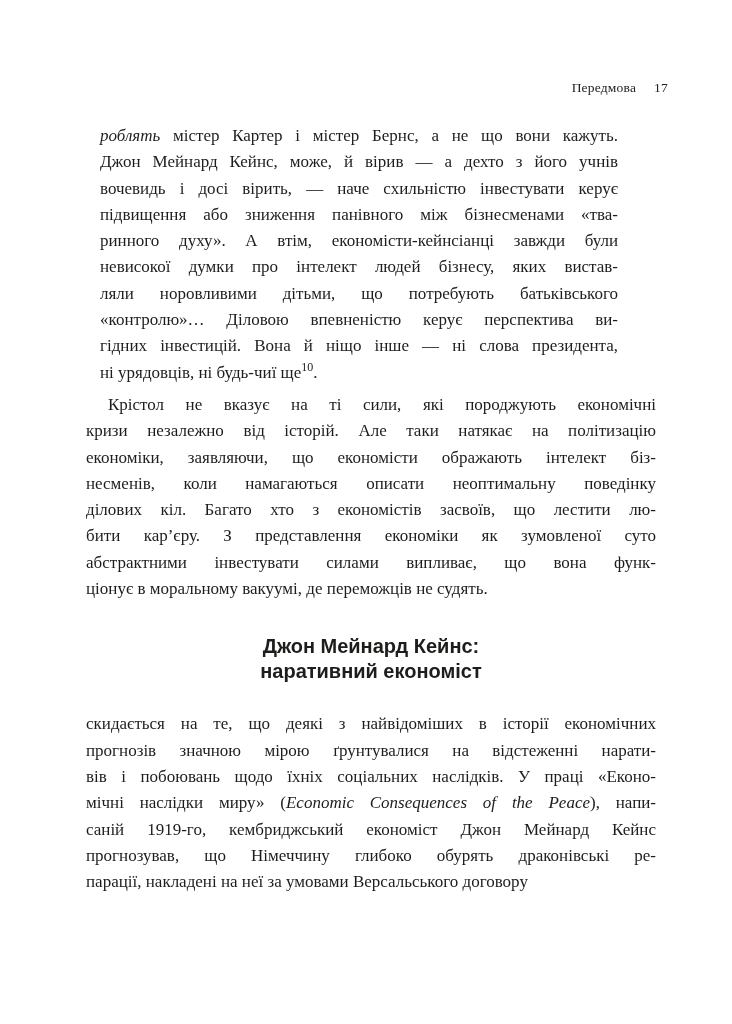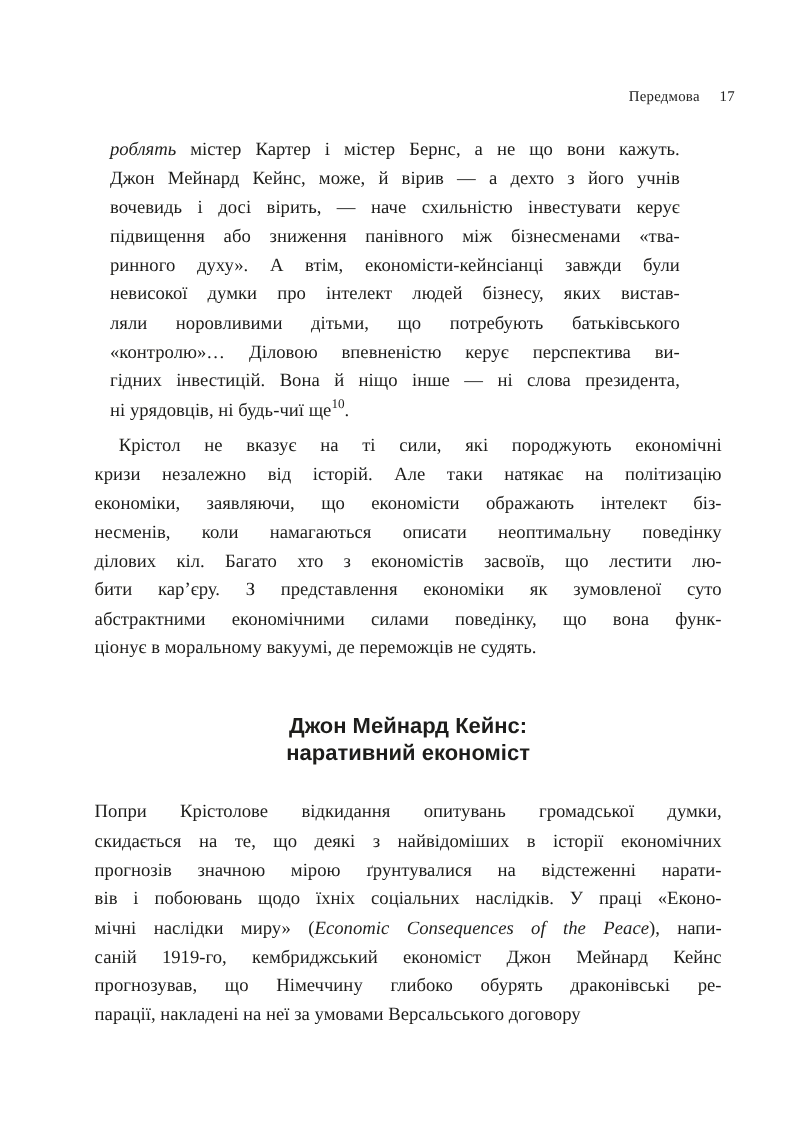--- a/index.html
+++ b/index.html
@@ -37,21 +37,21 @@
     width: 570px;
   }
   .block { margin: 0; }
   .block.quote {
     padding-left: 14px;
     padding-right: 38px;
     margin-bottom: 6px;
   }
   .block.paragraph { margin: 0; }
   .block.heading {
-    margin-top: 46px;
+    margin-top: 32px;
     margin-bottom: 27px;
     font-family: "Liberation Sans", "DejaVu Sans", sans-serif;
     font-weight: 700;
   }
   .line {
     font-size: 17px;
     line-height: 26.3px;
     text-align: justify;
     text-align-last: justify;
   }
@@ -97,29 +97,28 @@
         <div class="line">гідних інвестицій. Вона й ніщо інше — ні слова президента,</div>
         <div class="line last">ні урядовців, ні будь-чиї ще<sup>10</sup>.</div>
       </div>
       <div class="block paragraph">
         <div class="line indent">Крістол не вказує на ті сили, які породжують економічні</div>
         <div class="line">кризи незалежно від історій. Але таки натякає на політизацію</div>
         <div class="line">економіки, заявляючи, що економісти ображають інтелект біз-</div>
         <div class="line">несменів, коли намагаються описати неоптимальну поведінку</div>
         <div class="line">ділових кіл. Багато хто з економістів засвоїв, що лестити лю-</div>
         <div class="line">бити кар’єру. З представлення економіки як зумовленої суто</div>
-        <div class="line">абстрактними економічними силами поведінку, що вона функ-</div>
+        <div class="line">абстрактними інвестувати силами випливає, що вона функ-</div>
         <div class="line last">ціонує в моральному вакуумі, де переможців не судять.</div>
       </div>
       <div class="block heading">
         <div class="line">Джон Мейнард Кейнс:</div>
         <div class="line last">наративний економіст</div>
       </div>
       <div class="block paragraph">
-        <div class="line">Попри Крістолове відкидання опитувань громадської думки,</div>
         <div class="line">скидається на те, що деякі з найвідоміших в історії економічних</div>
         <div class="line">прогнозів значною мірою ґрунтувалися на відстеженні нарати-</div>
         <div class="line">вів і побоювань щодо їхніх соціальних наслідків. У праці «Еконо-</div>
         <div class="line">мічні наслідки миру» (<span class="italic">Economic Consequences of the Peace</span>), напи-</div>
         <div class="line">саній 1919-го, кембриджський економіст Джон Мейнард Кейнс</div>
         <div class="line">прогнозував, що Німеччину глибоко обурять драконівські ре-</div>
         <div class="line last">парації, накладені на неї за умовами Версальського договору</div>
       </div>
     </div>
 

